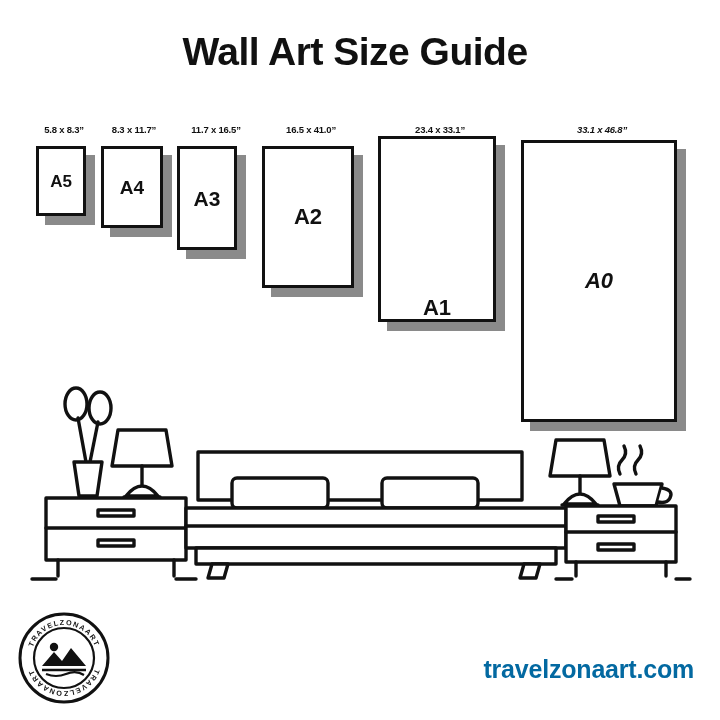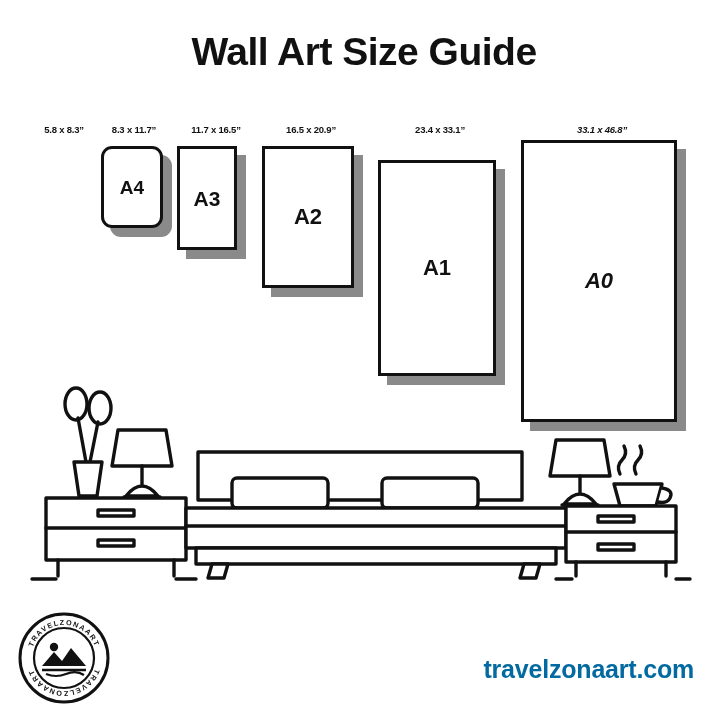--- a/index.html
+++ b/index.html
@@ -18,21 +18,21 @@
 
   .stage {
     position: absolute;
     inset: 0;
   }
 
   
   .title {
     position: absolute;
     top: 30px;
-    left: 16px;
+    left: 7px;
     width: 696px;
     text-align: center;
     font-size: 39px;
     font-weight: 800;
     letter-spacing: -0.5px;
     color: #111111;
   }
 
   
   .frames {
@@ -105,46 +105,49 @@
 <body>
 
 <div class="stage">
 
   <div class="title">Wall Art Size Guide</div>
 
   <div class="frames">
 
     <div class="frame-wrap" style="left:36px; top:0px; width:56px; height:76px;">
       <div class="frame-dim" style="top:0px;">5.8 x 8.3”</div>
+      <div class="frame-box" style="top:22px; width:50px; height:70px;">
+        <span class="frame-label" style="font-size:17px;">A5</span>
+      </div>
     </div>
 
     <div class="frame-wrap" style="left:101px; top:0px; width:66px; height:100px;">
       <div class="frame-dim" style="top:0px;text-align:right;">8.3 x 11.7”</div>
-      <div class="frame-box" style="top:22px; width:62px; height:82px;border-radius:11px;">
+      <div class="frame-box" style="top:22px; width:62px; height:82px;">
         <span class="frame-label" style="font-size:19px;">A4</span>
       </div>
     </div>
 
     <div class="frame-wrap" style="left:177px; top:0px; width:78px; height:130px;">
       <div class="frame-dim" style="top:0px;">11.7 x 16.5”</div>
       <div class="frame-box" style="top:22px; width:60px; height:104px;">
         <span class="frame-label" style="font-size:21px;">A3</span>
       </div>
     </div>
 
     <div class="frame-wrap" style="left:262px; top:0px; width:98px; height:168px;">
-      <div class="frame-dim" style="top:0px;">16.5 x 20.9”</div>
+      <div class="frame-dim" style="top:0px;">16.5 x 41.0”</div>
       <div class="frame-box" style="top:22px; width:92px; height:142px;">
         <span class="frame-label" style="font-size:22px;">A2</span>
       </div>
     </div>
 
     <div class="frame-wrap" style="left:378px; top:0px; width:124px; height:210px;">
       <div class="frame-dim" style="top:0px;">23.4 x 33.1”</div>
-      <div class="frame-box" style="top:36px; width:118px; height:216px;">
+      <div class="frame-box" style="top:12px; width:118px; height:186px;align-items:flex-end;">
         <span class="frame-label" style="font-size:22px;">A1</span>
       </div>
     </div>
 
     <div class="frame-wrap" style="left:521px; top:0px; width:162px; height:276px;font-style:italic;">
       <div class="frame-dim" style="top:0px;">33.1 x 46.8”</div>
       <div class="frame-box" style="top:16px; width:156px; height:282px;">
         <span class="frame-label" style="font-size:22px;">A0</span>
       </div>
     </div>

